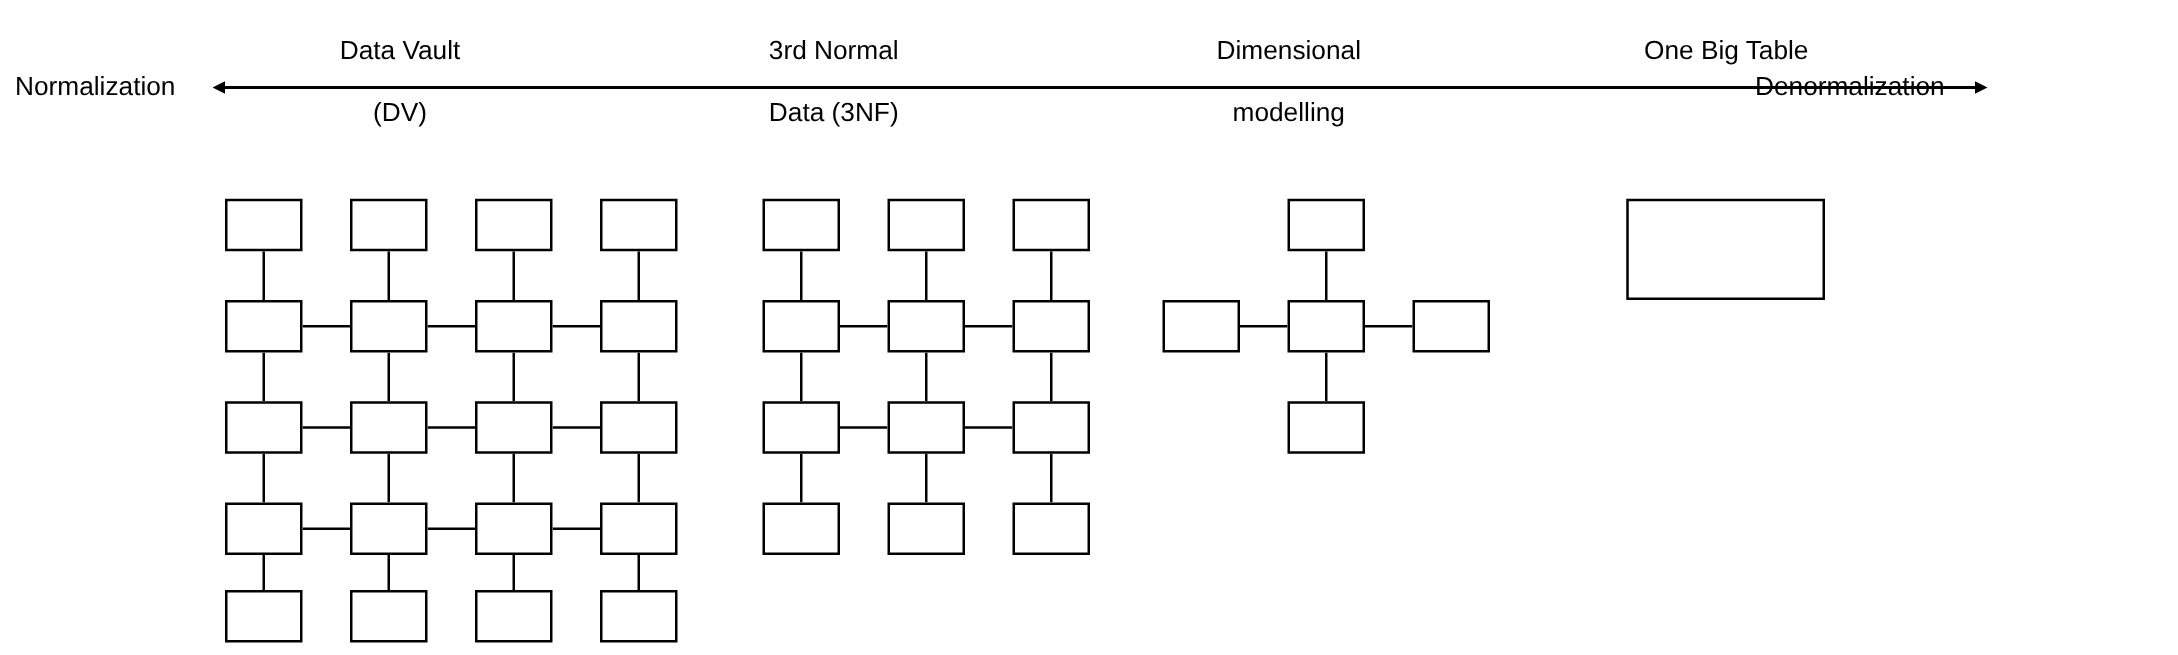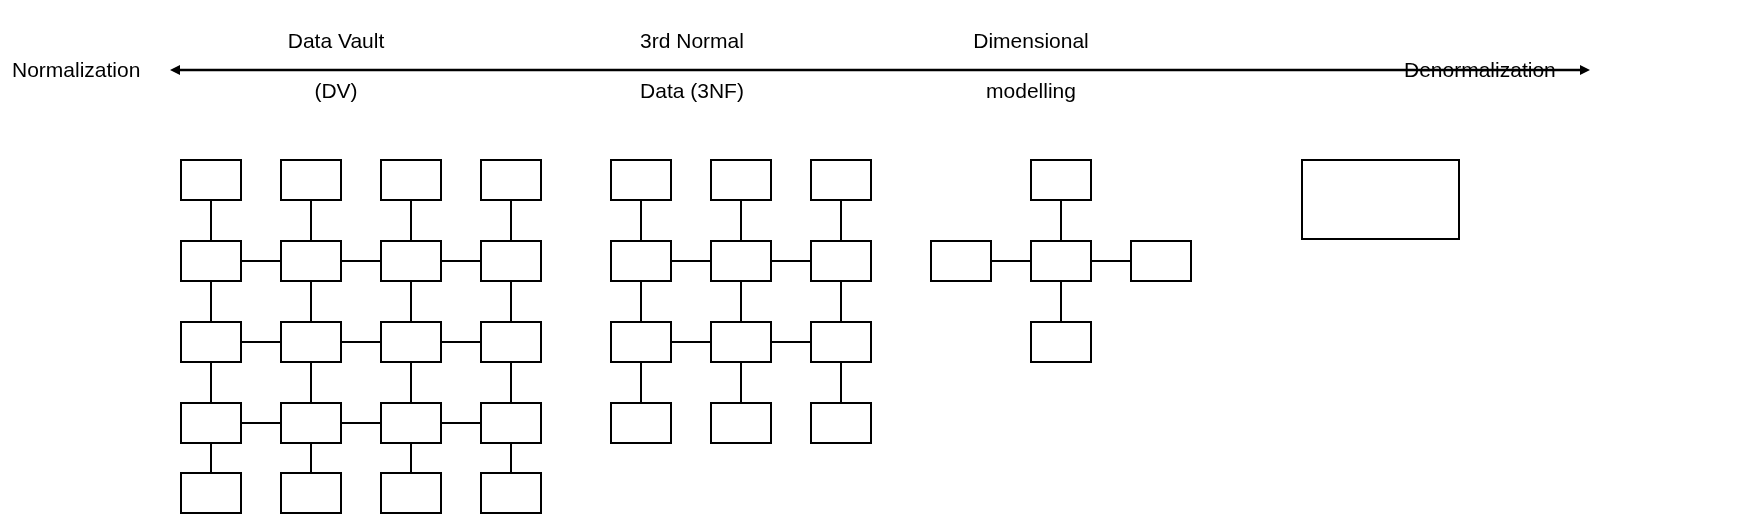--- a/index.html
+++ b/index.html
@@ -67,33 +67,34 @@
   .group-layer { position: absolute; left: 0; top: 0; width: 1742px; height: 524px; }
 </style>
 </head>
 <body>
 
 <div id="canvas">
 
   <div class="end-label" id="label-normalization">Normalization</div>
   <div class="end-label" id="label-denormalization">Denormalization</div>
 
-  <div class="col-caption" style="left:216px;">
+  <div class="col-caption" style="left:200px;">
     <div>Data Vault</div>
     <div>(DV)</div>
   </div>
-  <div class="col-caption" style="left:572px;">
+  <div class="col-caption" style="left:547px;">
     <div>3rd Normal</div>
     <div>Data (3NF)</div>
   </div>
   <div class="col-caption" style="left:911px;">
     <div>Dimensional</div>
     <div>modelling</div>
   </div>
   <div class="col-caption" style="left:1261px;">
+    <div>One Big Table</div>
   </div>
 
   <svg id="arrow-svg">
     <defs>
       <marker id="ah-left" markerWidth="12" markerHeight="12" refX="10" refY="5" orient="auto" markerUnits="userSpaceOnUse">
         <path d="M10,0 L10,10 L0,5 Z" fill="#000000"></path>
       </marker>
       <marker id="ah-right" markerWidth="12" markerHeight="12" refX="2" refY="5" orient="auto" markerUnits="userSpaceOnUse">
         <path d="M2,0 L2,10 L12,5 Z" fill="#000000"></path>
       </marker>

